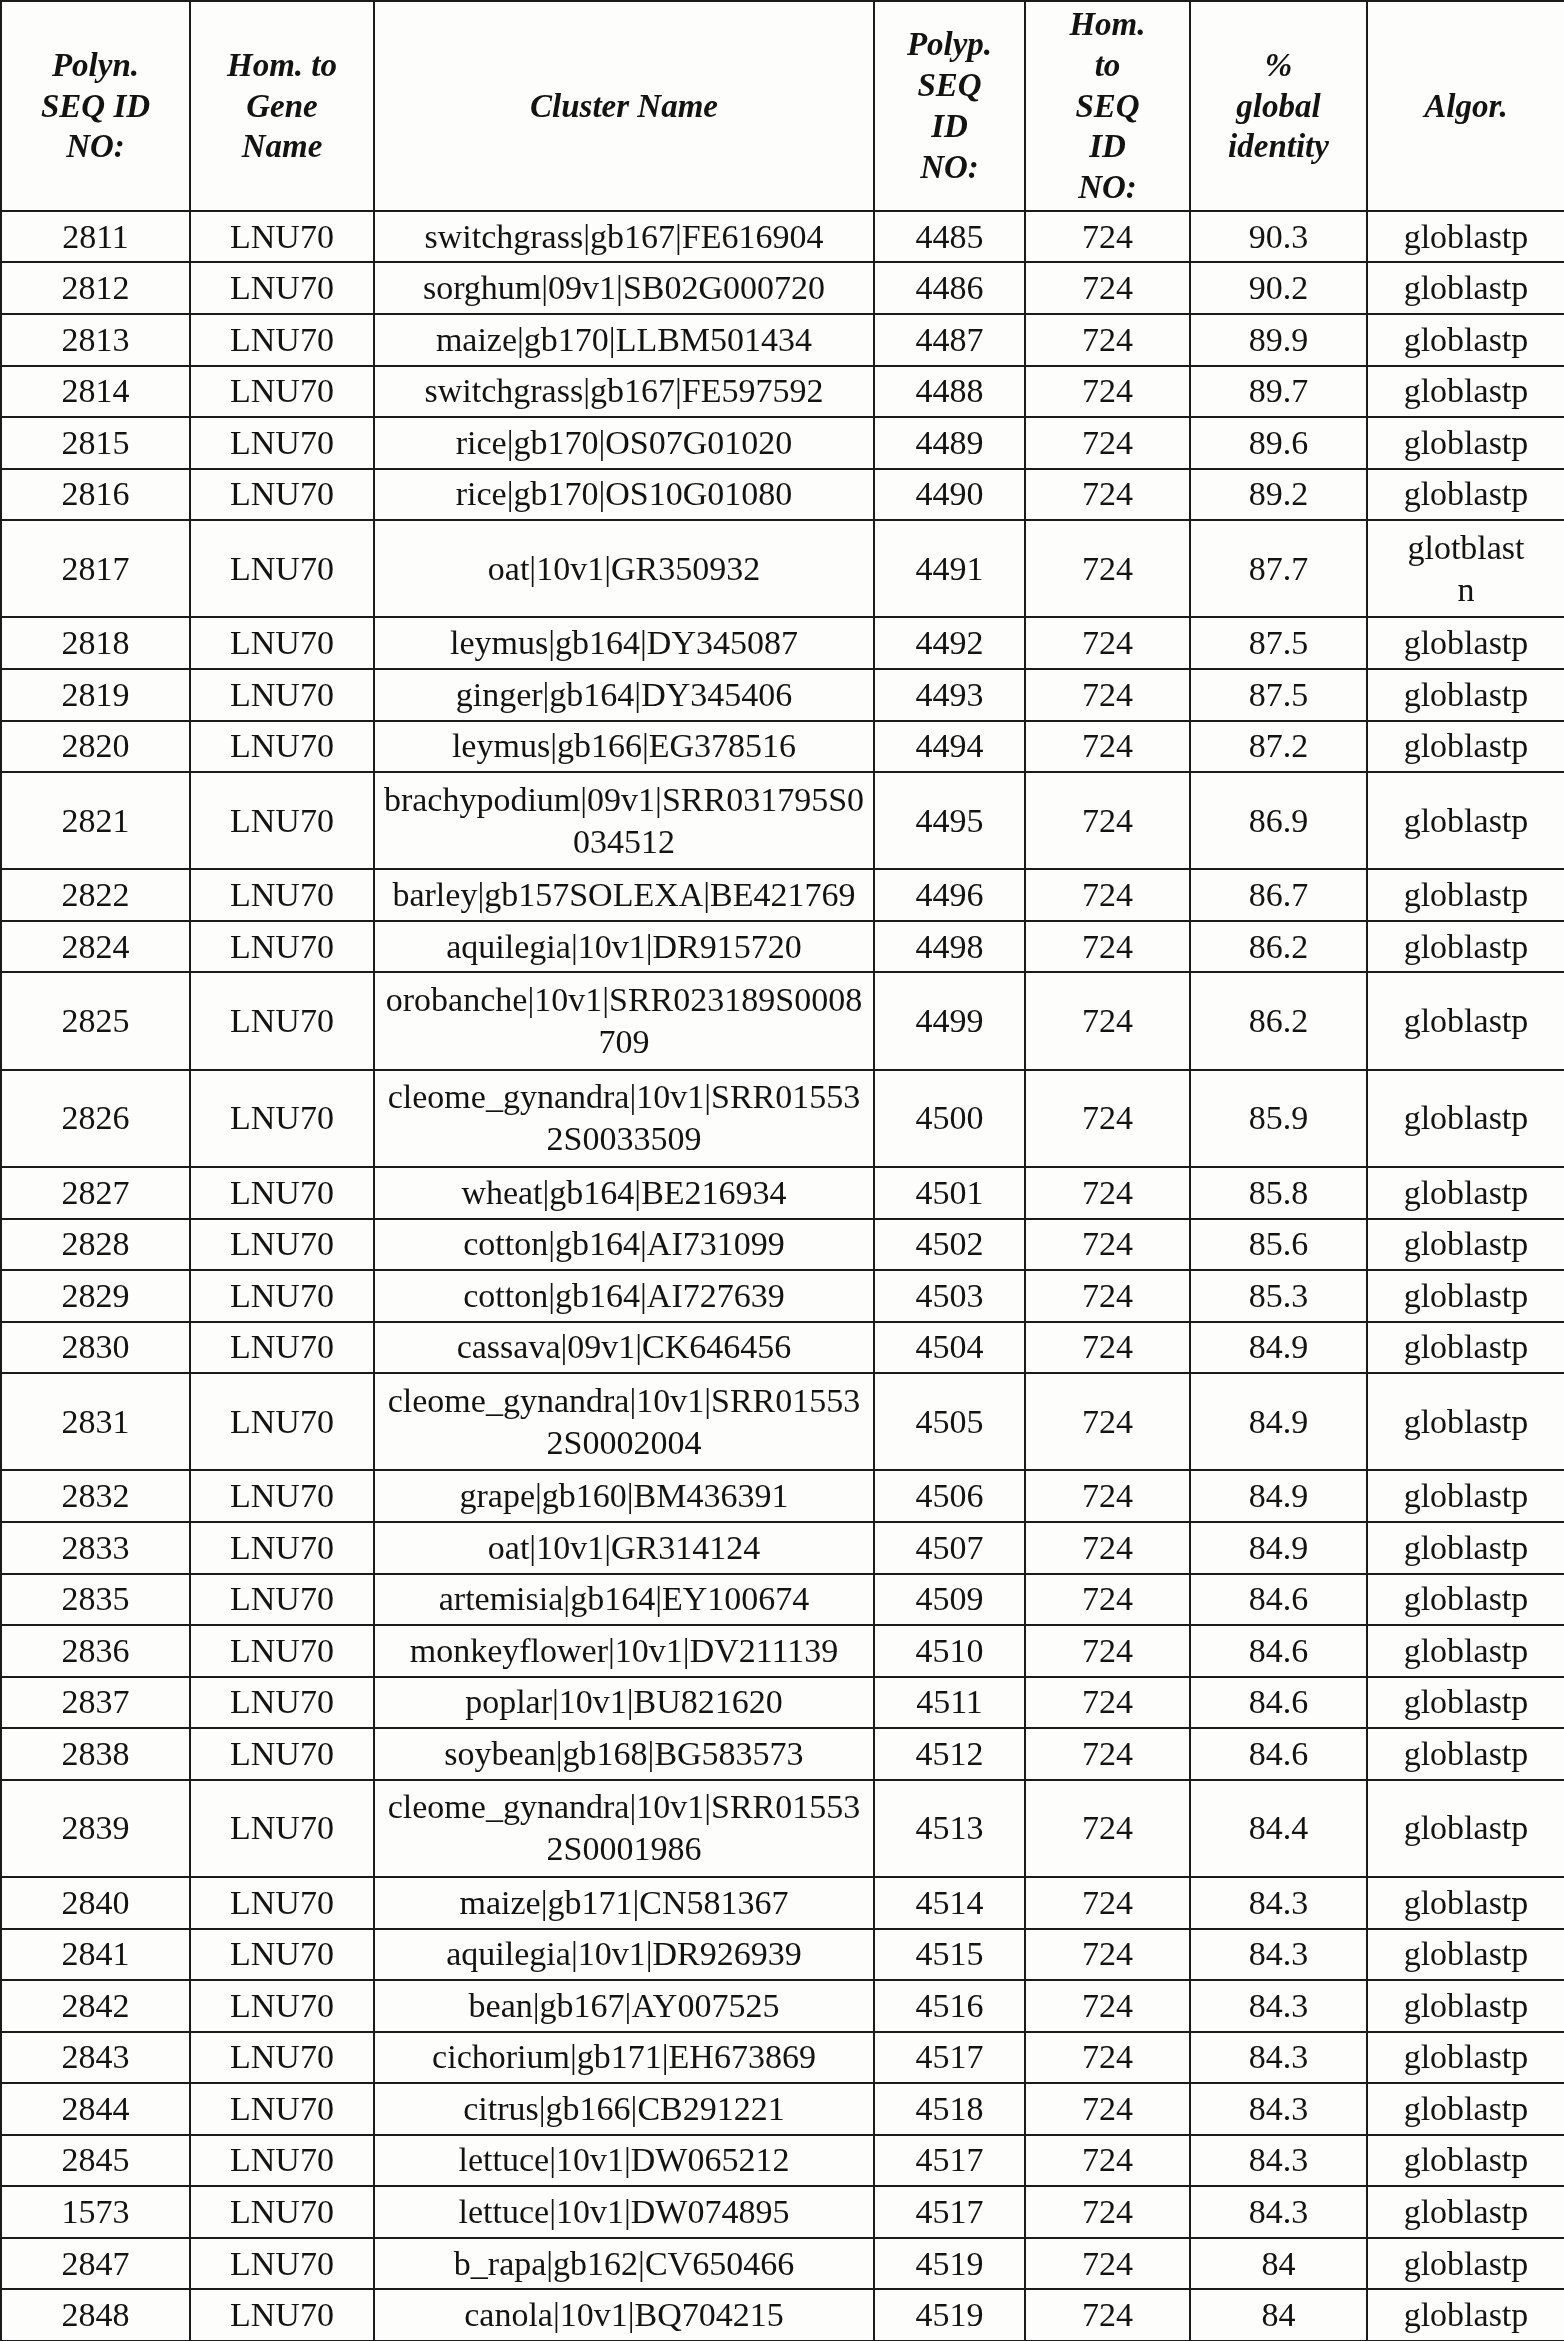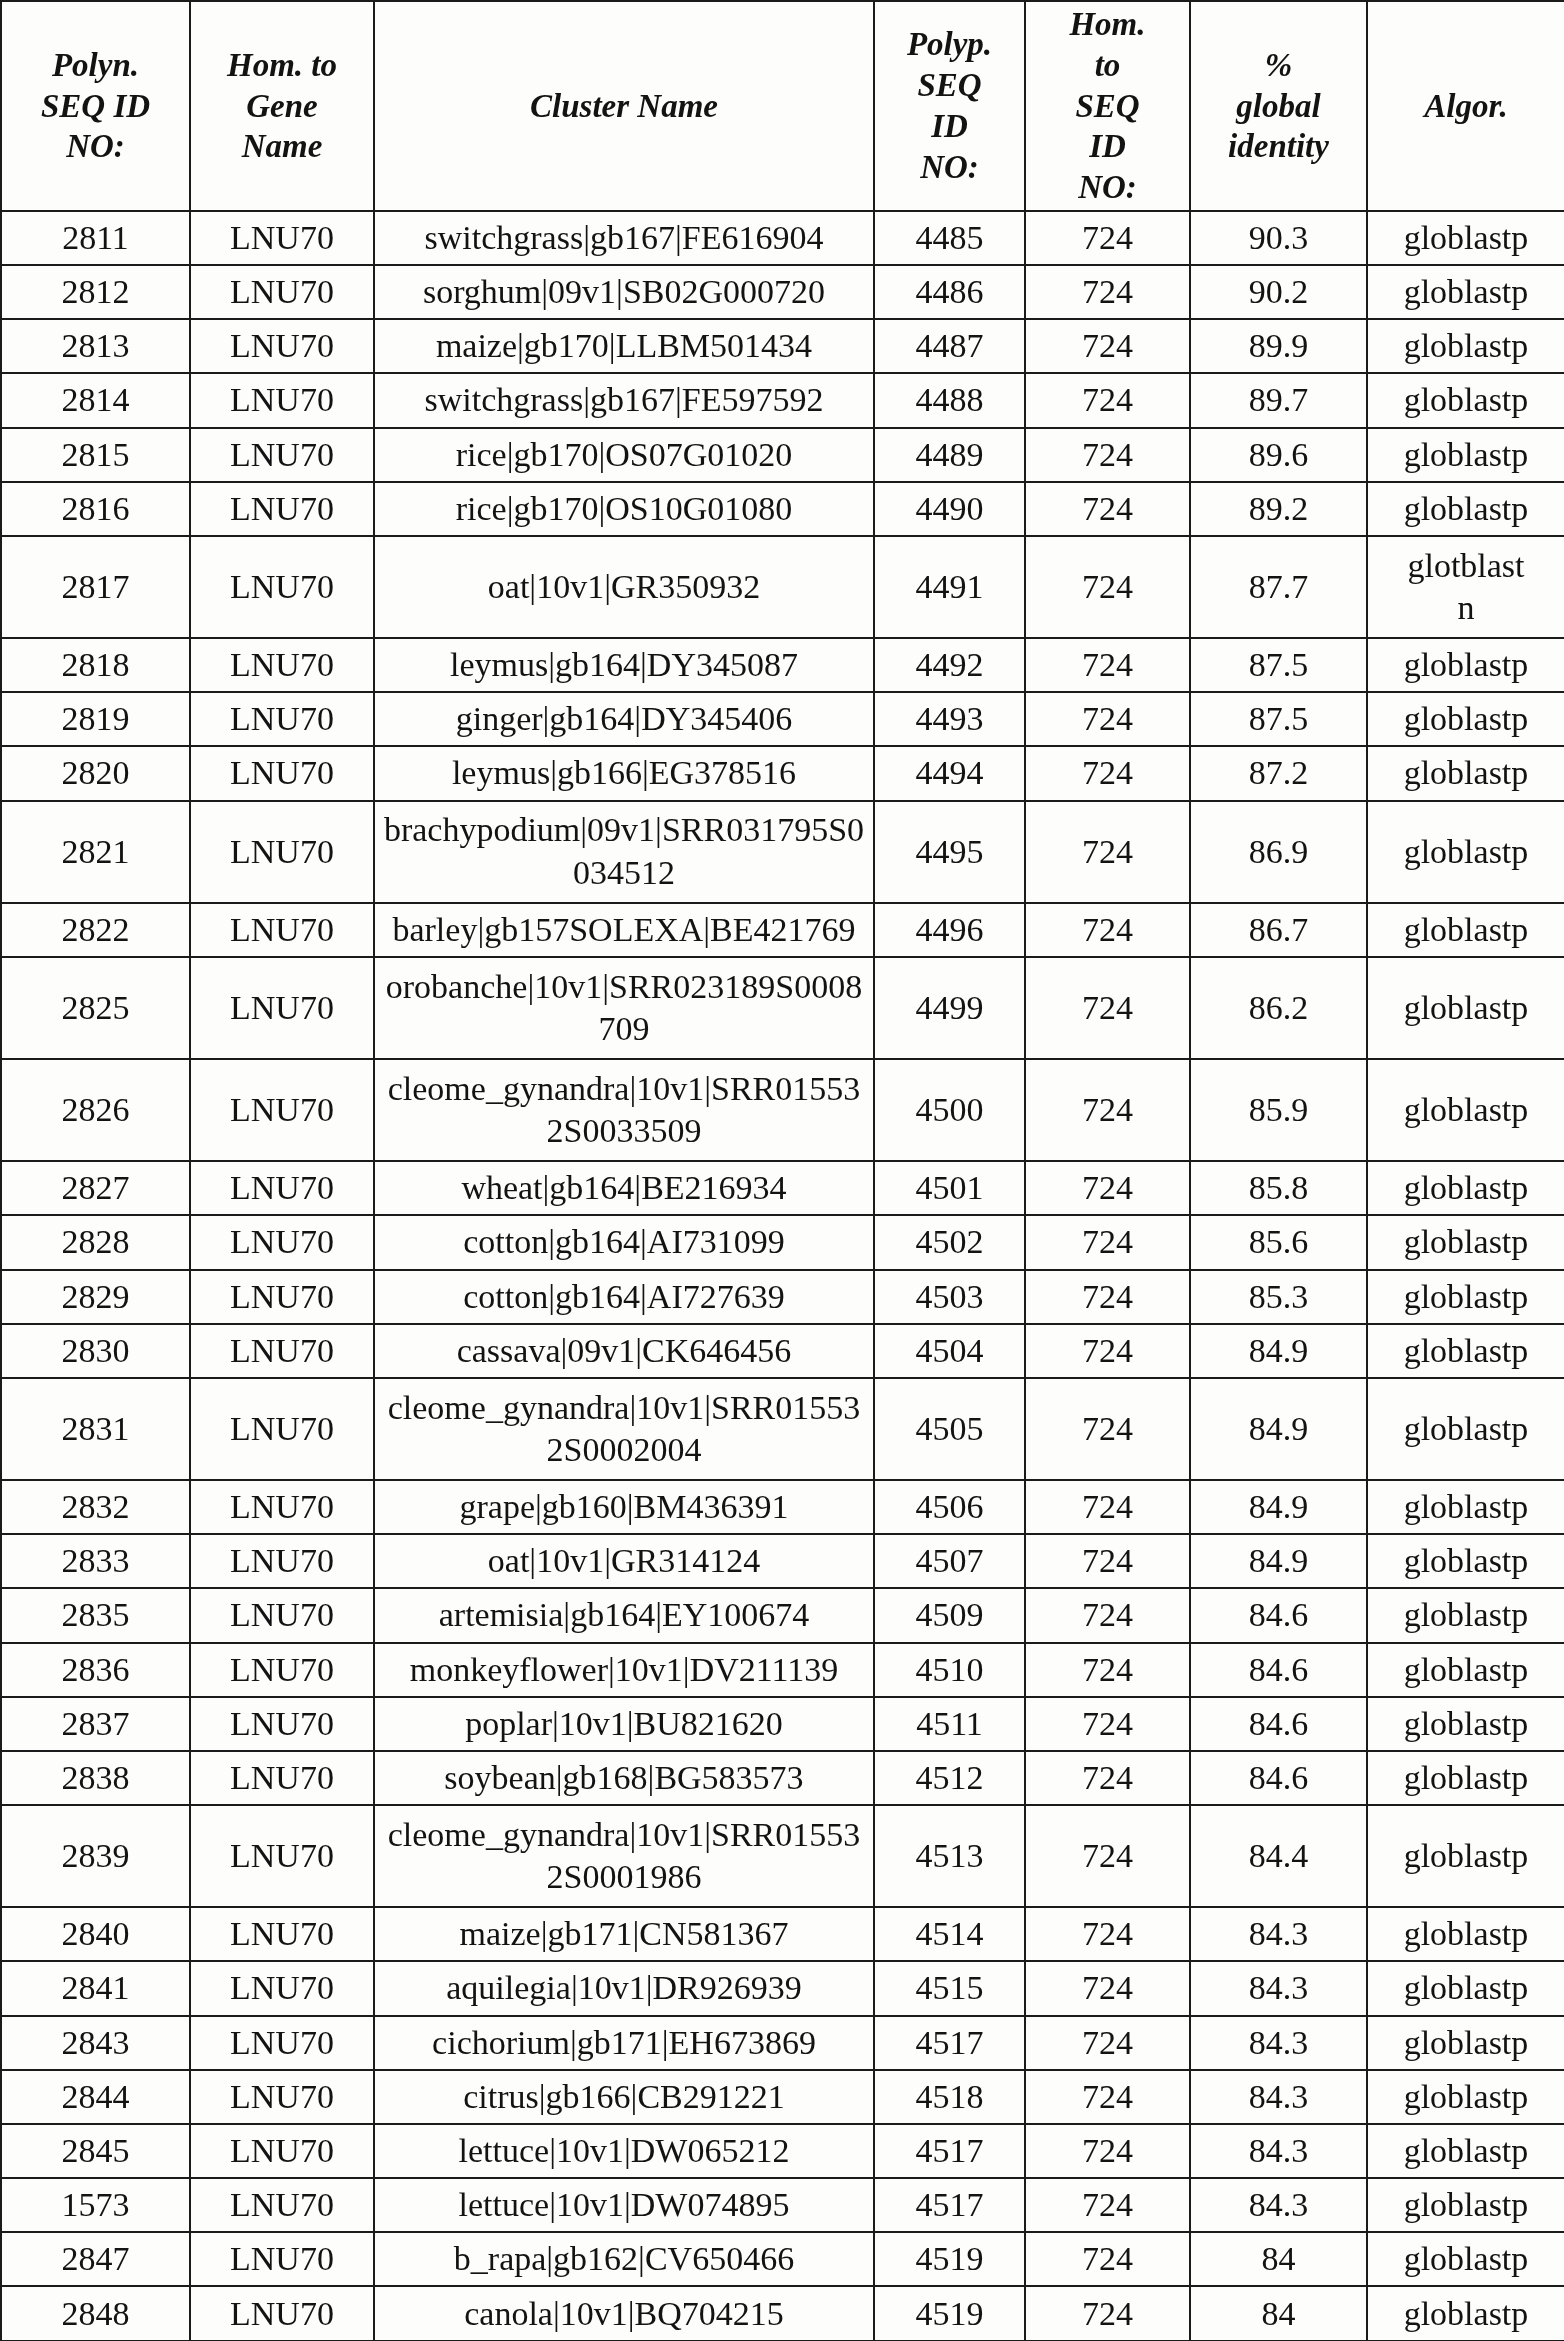--- a/index.html
+++ b/index.html
@@ -190,20 +190,29 @@
         <tr>
           <td>2822</td>
           <td>LNU70</td>
           <td>barley|gb157SOLEXA|BE421769</td>
           <td>4496</td>
           <td>724</td>
           <td>86.7</td>
           <td>globlastp</td>
         </tr>
         <tr>
+          <td>2824</td>
+          <td>LNU70</td>
+          <td>aquilegia|10v1|DR915720</td>
+          <td>4498</td>
+          <td>724</td>
+          <td>86.2</td>
+          <td>globlastp</td>
+        </tr>
+        <tr>
           <td>2825</td>
           <td>LNU70</td>
           <td>orobanche|10v1|SRR023189S0008709</td>
           <td>4499</td>
           <td>724</td>
           <td>86.2</td>
           <td>globlastp</td>
         </tr>
         <tr>
           <td>2826</td>
@@ -329,20 +338,29 @@
           <td>4514</td>
           <td>724</td>
           <td>84.3</td>
           <td>globlastp</td>
         </tr>
         <tr>
           <td>2841</td>
           <td>LNU70</td>
           <td>aquilegia|10v1|DR926939</td>
           <td>4515</td>
+          <td>724</td>
+          <td>84.3</td>
+          <td>globlastp</td>
+        </tr>
+        <tr>
+          <td>2842</td>
+          <td>LNU70</td>
+          <td>bean|gb167|AY007525</td>
+          <td>4516</td>
           <td>724</td>
           <td>84.3</td>
           <td>globlastp</td>
         </tr>
         <tr>
           <td>2843</td>
           <td>LNU70</td>
           <td>cichorium|gb171|EH673869</td>
           <td>4517</td>
           <td>724</td>

